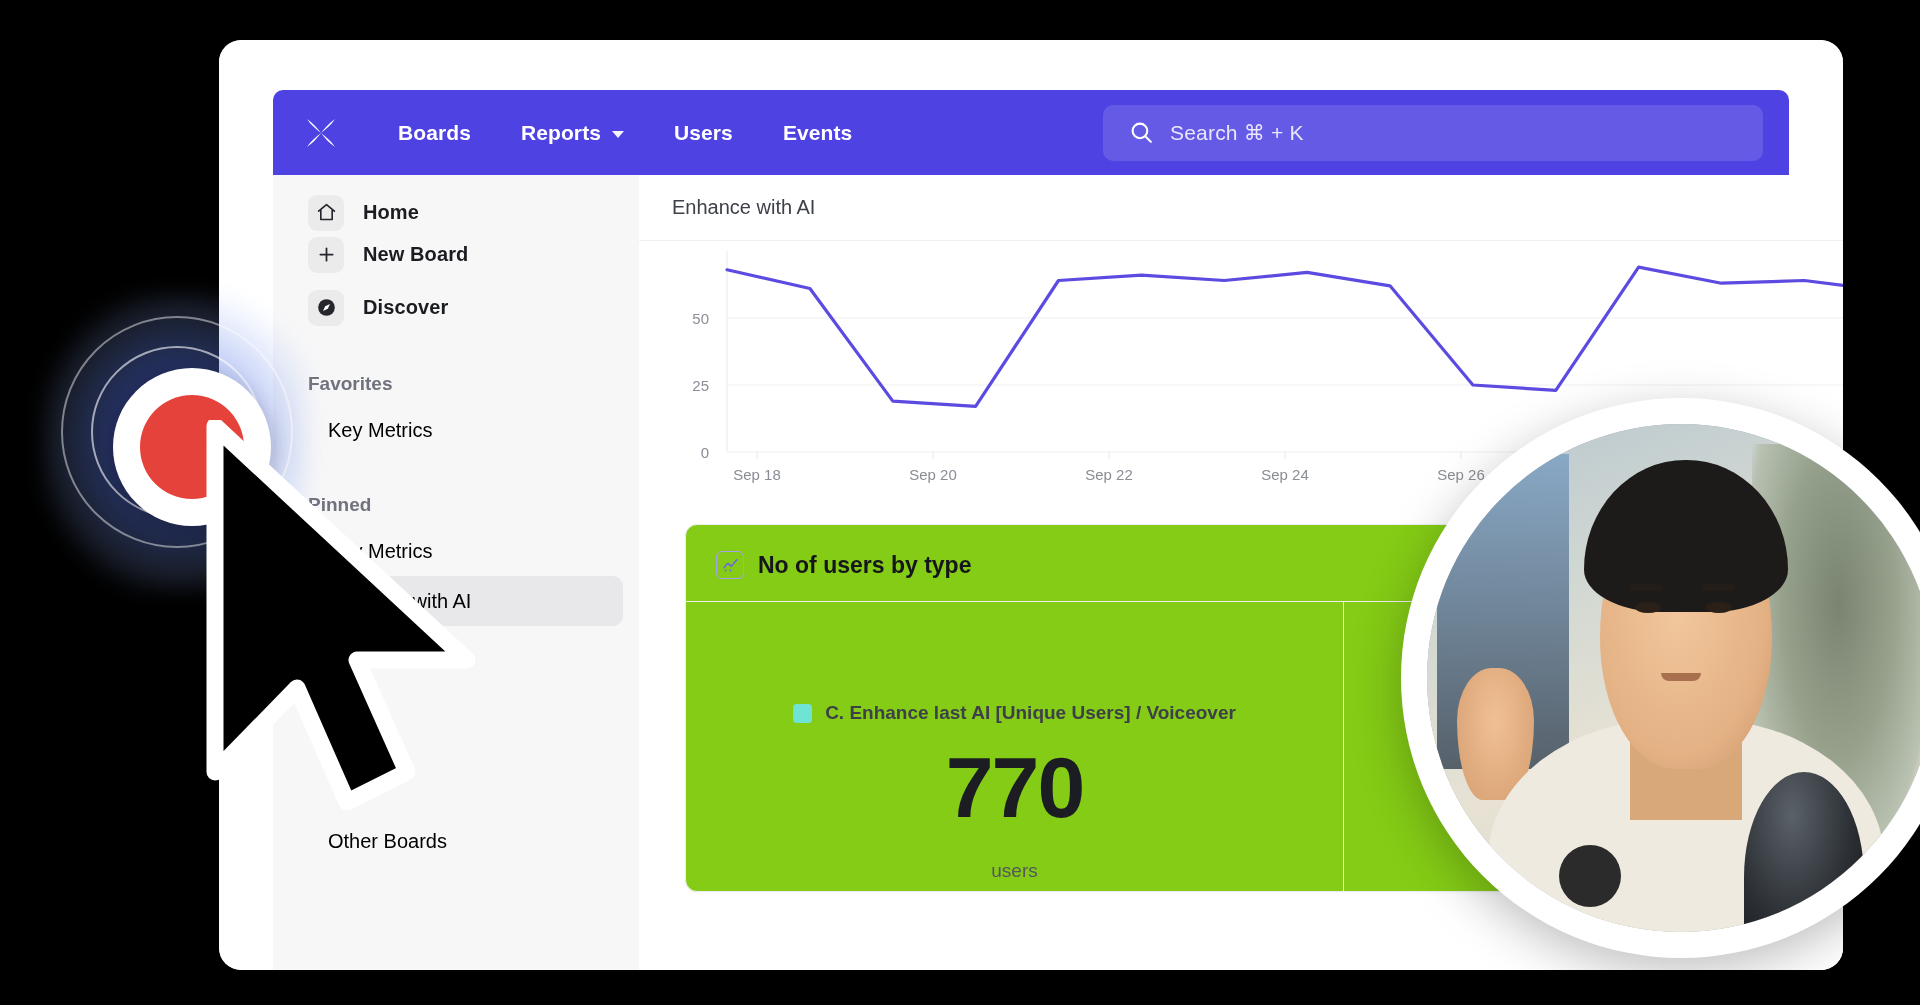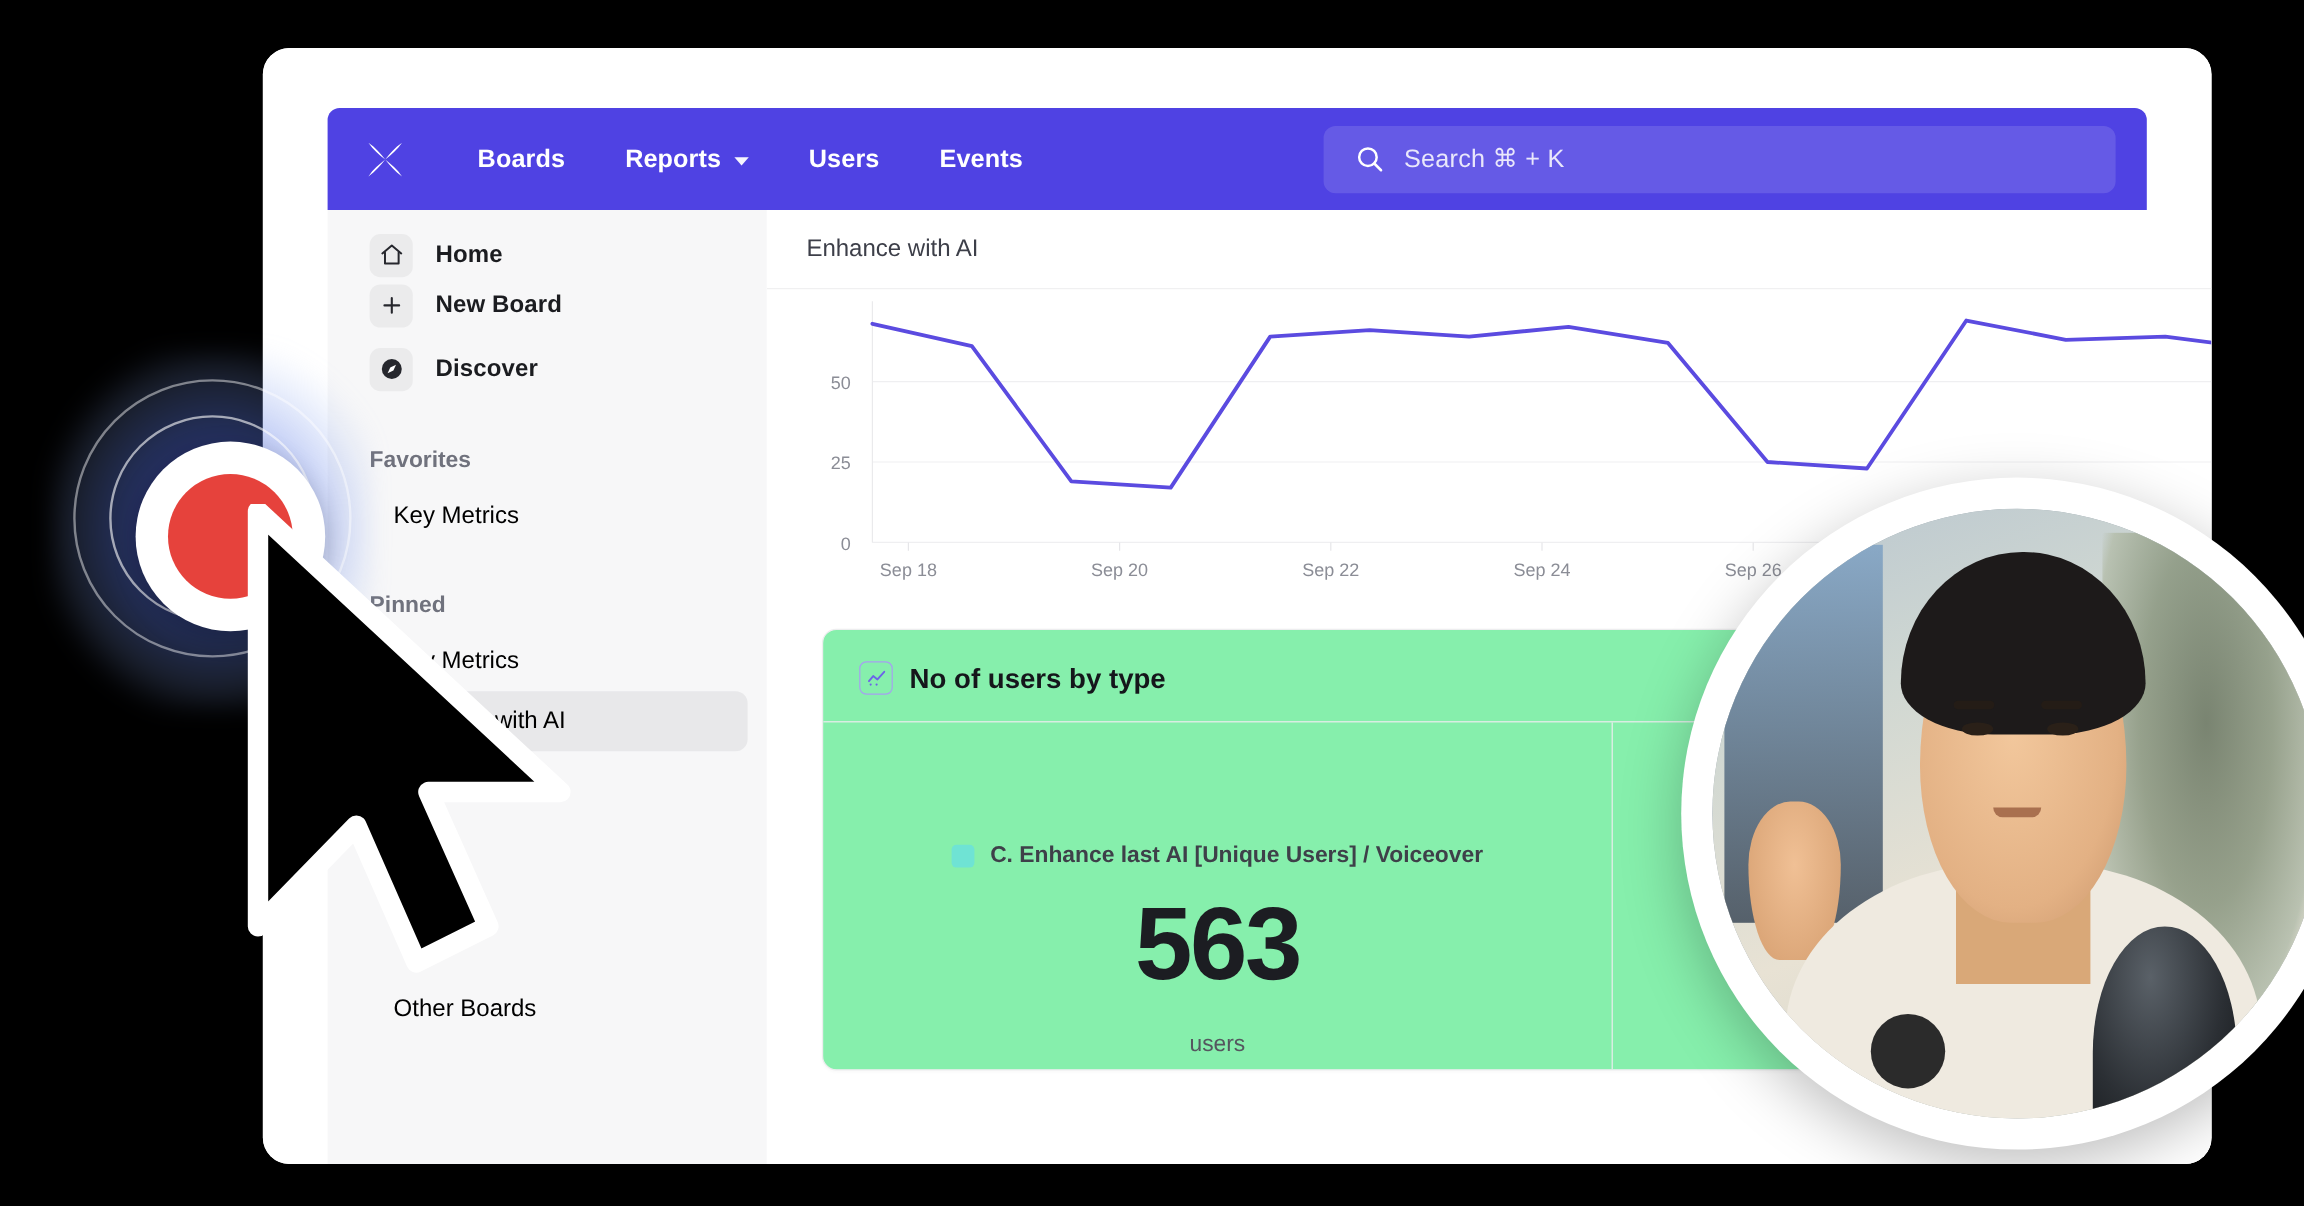--- a/index.html
+++ b/index.html
@@ -120,21 +120,21 @@
   }
 
   .chart-panel { position: relative; height: 255px; margin: 0 0 0 0; padding: 0 0 0 0; }
   .chart-svg { display: block; width: 100%; height: 100%; }
   .axis-text { font-family: "Liberation Sans", sans-serif; font-size: 15px; fill: #8b8d96; }
 
   .card {
     margin: 28px 46px 0 46px;
     border: 1px solid #EDEDEF;
     border-radius: 12px;
-    background: #86efac;
+    background: #84cc16;
     box-shadow: 0 1px 3px rgba(0,0,0,0.03);
     overflow: hidden;
   }
   .card-head { padding: 26px 30px 22px 30px; }
   .card-title-row { display:flex; align-items:center; gap: 14px; }
   .card-ico {
     width: 28px; height: 28px; border-radius: 6px;
     border: 1.6px solid #A6A0F0;
     display:flex; align-items:center; justify-content:center;
     flex: 0 0 auto;
@@ -358,21 +358,21 @@
             </span>
             <span class="card-title">No of users by type</span>
           </div>
         </div>
         <div class="card-body">
           <div class="metric-cell">
             <div class="metric-legend">
               <span class="legend-swatch"></span>
               <span class="legend-label">C. Enhance last AI [Unique Users] / Voiceover</span>
             </div>
-            <div class="metric-value">563</div>
+            <div class="metric-value">770</div>
             <div class="metric-unit">users</div>
           </div>
           <div style="flex:1"></div>
         </div>
       </div>
 
     </div>
   </div>
 
   <div class="rec-wrap">

